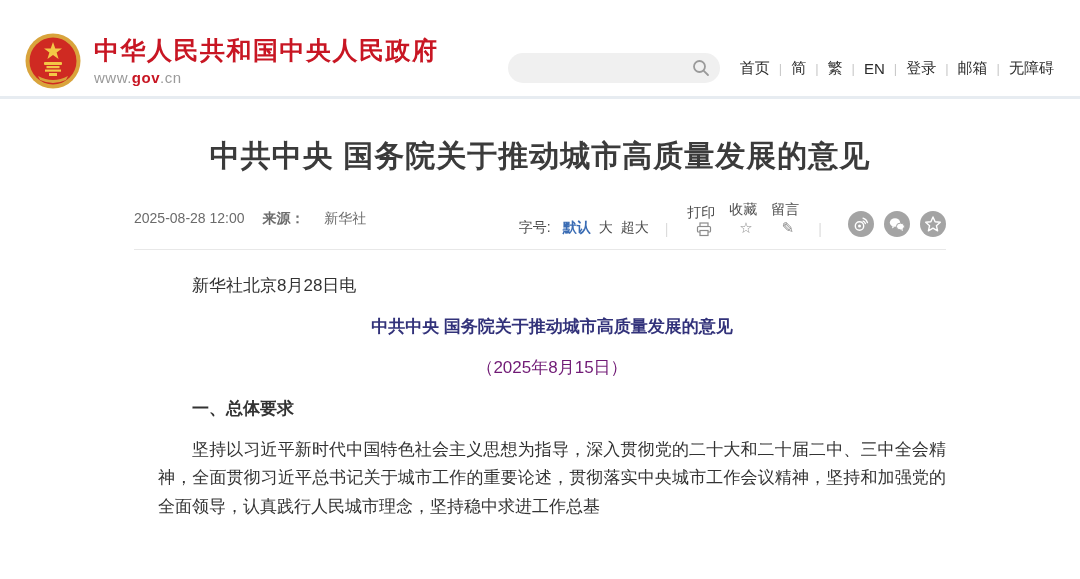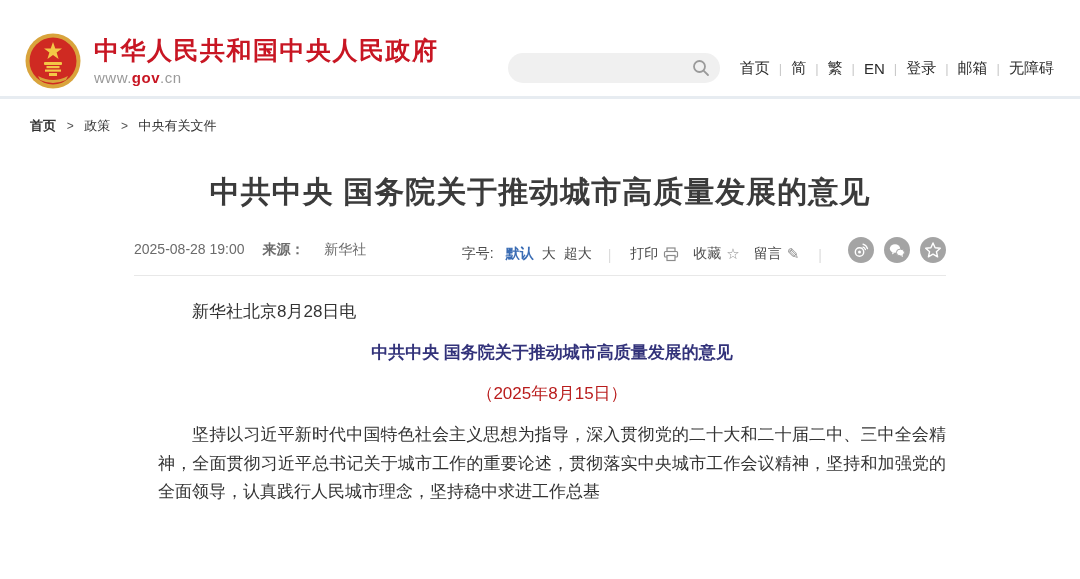--- a/index.html
+++ b/index.html
@@ -41,33 +41,33 @@
   .meta-row { display:flex; justify-content:space-between; align-items:center;
               margin-top:26px; padding-bottom:12px; border-bottom:1px solid #e8e8e8;
               font-size:14px; color:#6b6b6b; }
   .meta-left .meta-src-label { margin-left:14px;font-weight:bold; }
   .meta-left .meta-src { margin-left:16px; }
   .meta-right { display:flex; align-items:flex-end; color:#4c4c4c; }
   .meta-right .fs-label { margin-right:8px; }
   .fs-opt { margin:0 4px; cursor:pointer; }
   .fs-default { color:#3a6cb4; font-weight:bold; }
   .vbar { color:#dcdcdc; margin:0 12px; }
-  .tool { display:flex; align-items:center; margin:0 7px; cursor:pointer; }
+  .tool { display:flex; align-items:center; margin:0 7px; cursor:pointer;flex-direction:column; }
   .tool .t-icon { margin-left:5px; display:flex; align-items:center; color:#8b8b8b; font-size:15px; }
   .social { display:flex; align-items:center; margin-left:4px; }
   .circ { width:26px; height:26px; border-radius:50%; background:#a4a4a4; display:flex;
           align-items:center; justify-content:center; margin-left:10px; cursor:pointer; }
 
   
   .article-body { margin-top:22px; font-size:17px; line-height:1.7; color:#333; }
   .article-body p { margin-bottom:12px;margin-left:24px; }
   .indent { text-indent:2em; text-align:justify; }
   .center { text-align:center; }
   .doc-title { color:#32327a; font-weight:bold; }
-  .doc-date { color:#b91c1c; }
+  .doc-date { color:#701a75; }
   .section-heading { font-weight:bold; text-indent:2em; }
 </style>
 </head>
 <body>
 
 <div class="page">
 
   <div class="header">
     <div class="brand">
       <svg class="emblem" viewBox="0 0 58 58">
@@ -105,34 +105,27 @@
         <span class="sep">|</span>
         <span class="nav-item">登录</span>
         <span class="sep">|</span>
         <span class="nav-item">邮箱</span>
         <span class="sep">|</span>
         <span class="nav-item">无障碍</span>
       </div>
     </div>
   </div>
 
-  <div class="breadcrumb">
-    <span class="bc-item bc-home">首页</span>
-    <span class="bc-sep">&gt;</span>
-    <span class="bc-item">政策</span>
-    <span class="bc-sep">&gt;</span>
-    <span class="bc-item">中央有关文件</span>
-  </div>
 
   <div class="container">
     <h1 class="article-title">中共中央 国务院关于推动城市高质量发展的意见</h1>
 
     <div class="meta-row">
       <div class="meta-left">
-        <span>2025-08-28 19:00</span>
+        <span>2025-08-28 12:00</span>
         <span class="meta-src-label">来源：</span>
         <span class="meta-src">新华社</span>
       </div>
       <div class="meta-right">
         <span class="fs-label">字号:</span>
         <span class="fs-opt fs-default">默认</span>
         <span class="fs-opt">大</span>
         <span class="fs-opt">超大</span>
         <span class="vbar">|</span>
 
@@ -182,17 +175,18 @@
             </svg>
           </span>
         </span>
       </div>
     </div>
 
     <div class="article-body">
       <p class="indent">新华社北京8月28日电</p>
       <p class="center doc-title">中共中央 国务院关于推动城市高质量发展的意见</p>
       <p class="center doc-date">（2025年8月15日）</p>
+      <p class="section-heading">一、总体要求</p>
       <p class="indent">坚持以习近平新时代中国特色社会主义思想为指导，深入贯彻党的二十大和二十届二中、三中全会精神，全面贯彻习近平总书记关于城市工作的重要论述，贯彻落实中央城市工作会议精神，坚持和加强党的全面领导，认真践行人民城市理念，坚持稳中求进工作总基</p>
     </div>
   </div>
 
 </div>
 
 </body></html>

